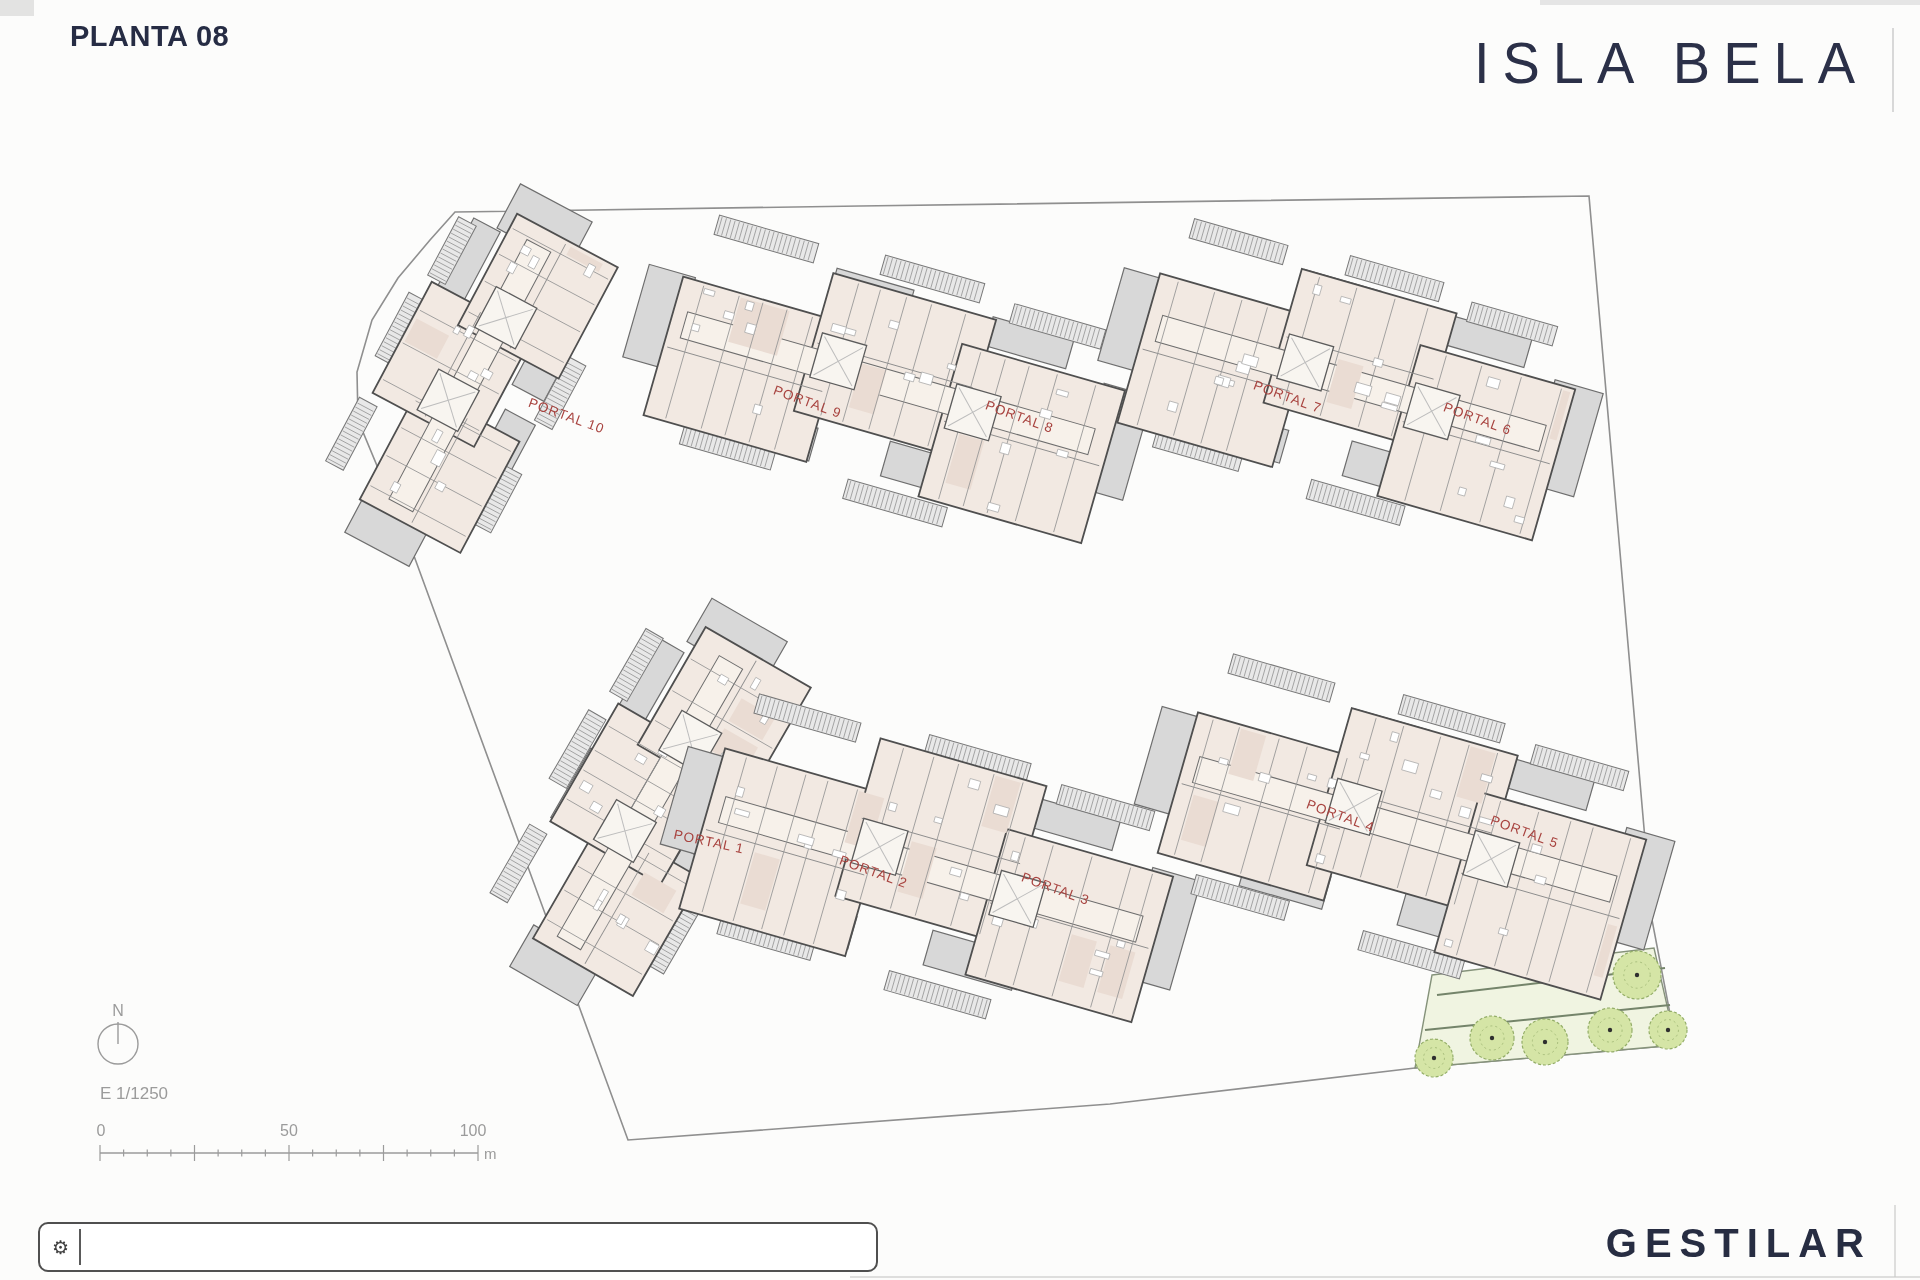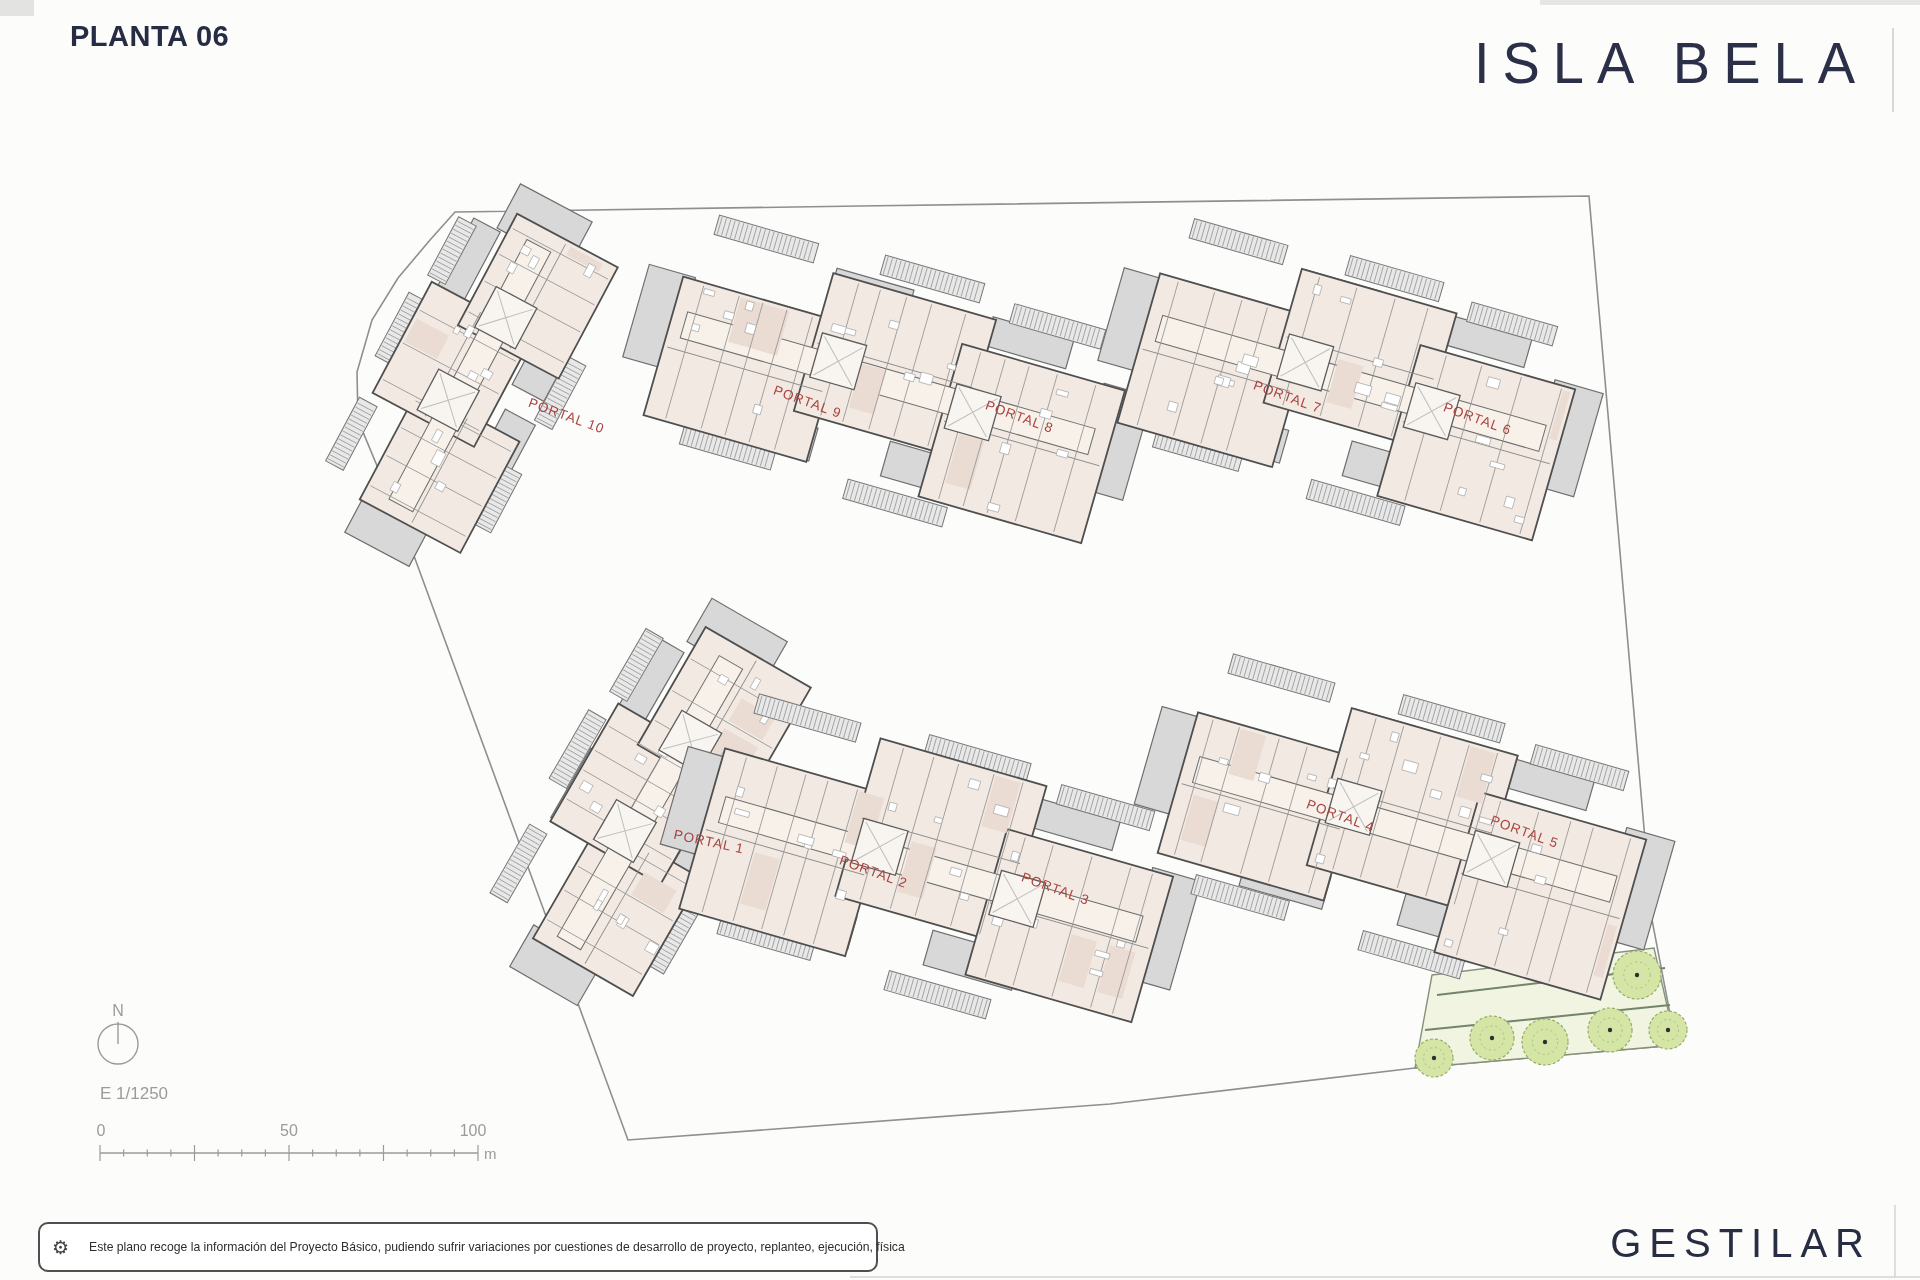--- a/index.html
+++ b/index.html
@@ -4,21 +4,21 @@
 <style>
   html,body{margin:0;padding:0;background:#e9e9e9;}
   .page{position:relative;width:1920px;height:1280px;background:#fcfcfb;overflow:hidden;
         font-family:"Liberation Sans",sans-serif;}
   #plan-svg{position:absolute;left:0;top:0;}
   svg text{font-family:"Liberation Sans",sans-serif;}
   .plan-title{position:absolute;left:70px;top:20px;font-size:29px;font-weight:bold;
         color:#262c44;letter-spacing:.5px;}
   .brand-logo{position:absolute;top:30px;right:52px;font-size:56px;font-weight:300;
         letter-spacing:13px;color:#2b3048;transform:scaleY(1.04);}
-  .developer-logo{position:absolute;bottom:14px;right:48px;font-size:40px;font-weight:normal;
+  .developer-logo{position:absolute;bottom:14px;right:48px;font-size:40px;font-weight:bold;
         letter-spacing:8px;color:#272d42;margin-top:44px;}
   .disclaimer{position:absolute;left:38px;top:1222px;width:840px;height:50px;
         border:2px solid #4f4f4f;border-radius:10px;background:#fff;display:flex;
         align-items:center;box-sizing:border-box;padding:0 12px;gap:10px;}
   .disclaimer .gear{font-size:19px;color:#3f3f3f;line-height:1;}
   .disclaimer .sep{width:2px;height:36px;background:#5a5a5a;}
   .disclaimer .txt{font-size:12.2px;line-height:1.5;color:#2d2d2d;white-space:nowrap;}
   .edge{position:absolute;background:#c9c9c9;}
 </style>
 </head>
@@ -1038,29 +1038,28 @@
         <line x1="430.75" y1="1149.5" x2="430.75" y2="1156.5" stroke="#9b9b9b" stroke-width="1.2"></line>
         <line x1="454.375" y1="1149.5" x2="454.375" y2="1156.5" stroke="#9b9b9b" stroke-width="1.2"></line>
         <line x1="478" y1="1145" x2="478" y2="1161" stroke="#9b9b9b" stroke-width="1.2"></line>
         <text x="101" y="1136" text-anchor="middle" font-size="16" fill="#9b9b9b">0</text>
         <text x="289" y="1136" text-anchor="middle" font-size="16" fill="#9b9b9b">50</text>
         <text x="473" y="1136" text-anchor="middle" font-size="16" fill="#9b9b9b">100</text>
         <text x="484" y="1159" font-size="15" fill="#9b9b9b">m</text>
       </g>
     </svg>
 
-  <div class="plan-title">PLANTA 06</div>
+  <div class="plan-title">PLANTA 08</div>
 
   <div class="brand-logo">ISLA BELA</div>
 
   <div class="disclaimer">
     <span class="gear">⚙</span>
     <span class="sep"></span>
     <div class="txt">
-      <div>Este plano recoge la información del Proyecto Básico, pudiendo sufrir variaciones por cuestiones de desarrollo de proyecto, replanteo, ejecución, física</div>
     </div>
   </div>
 
   <div class="developer-logo">GESTILAR</div>
 
   <div class="edge" style="left:0;top:0;width:34px;height:16px;opacity:.5;"></div>
   <div class="edge" style="left:1540px;top:0;width:380px;height:5px;opacity:.45;"></div>
   <div class="edge" style="left:1892px;top:28px;width:2px;height:84px;opacity:.7;"></div>
   <div class="edge" style="left:1894px;top:1205px;width:2px;height:72px;opacity:.6;"></div>
   <div class="edge" style="left:850px;top:1276px;width:1070px;height:2px;opacity:.6;"></div>

